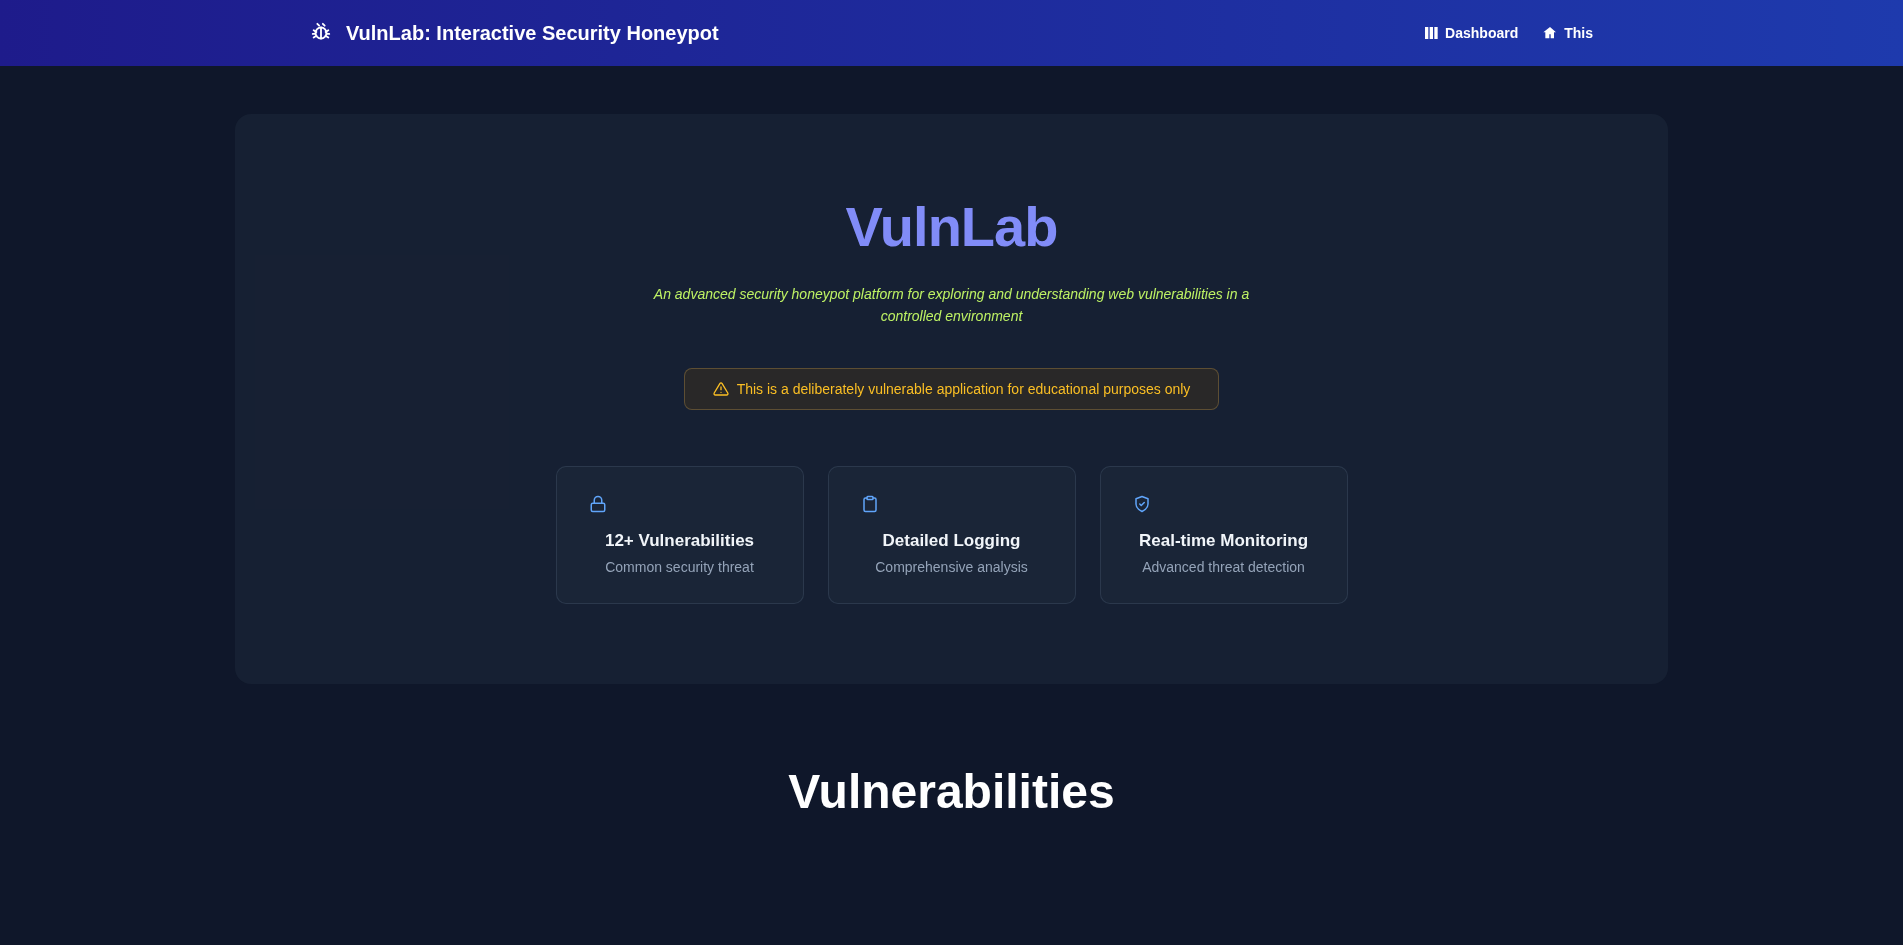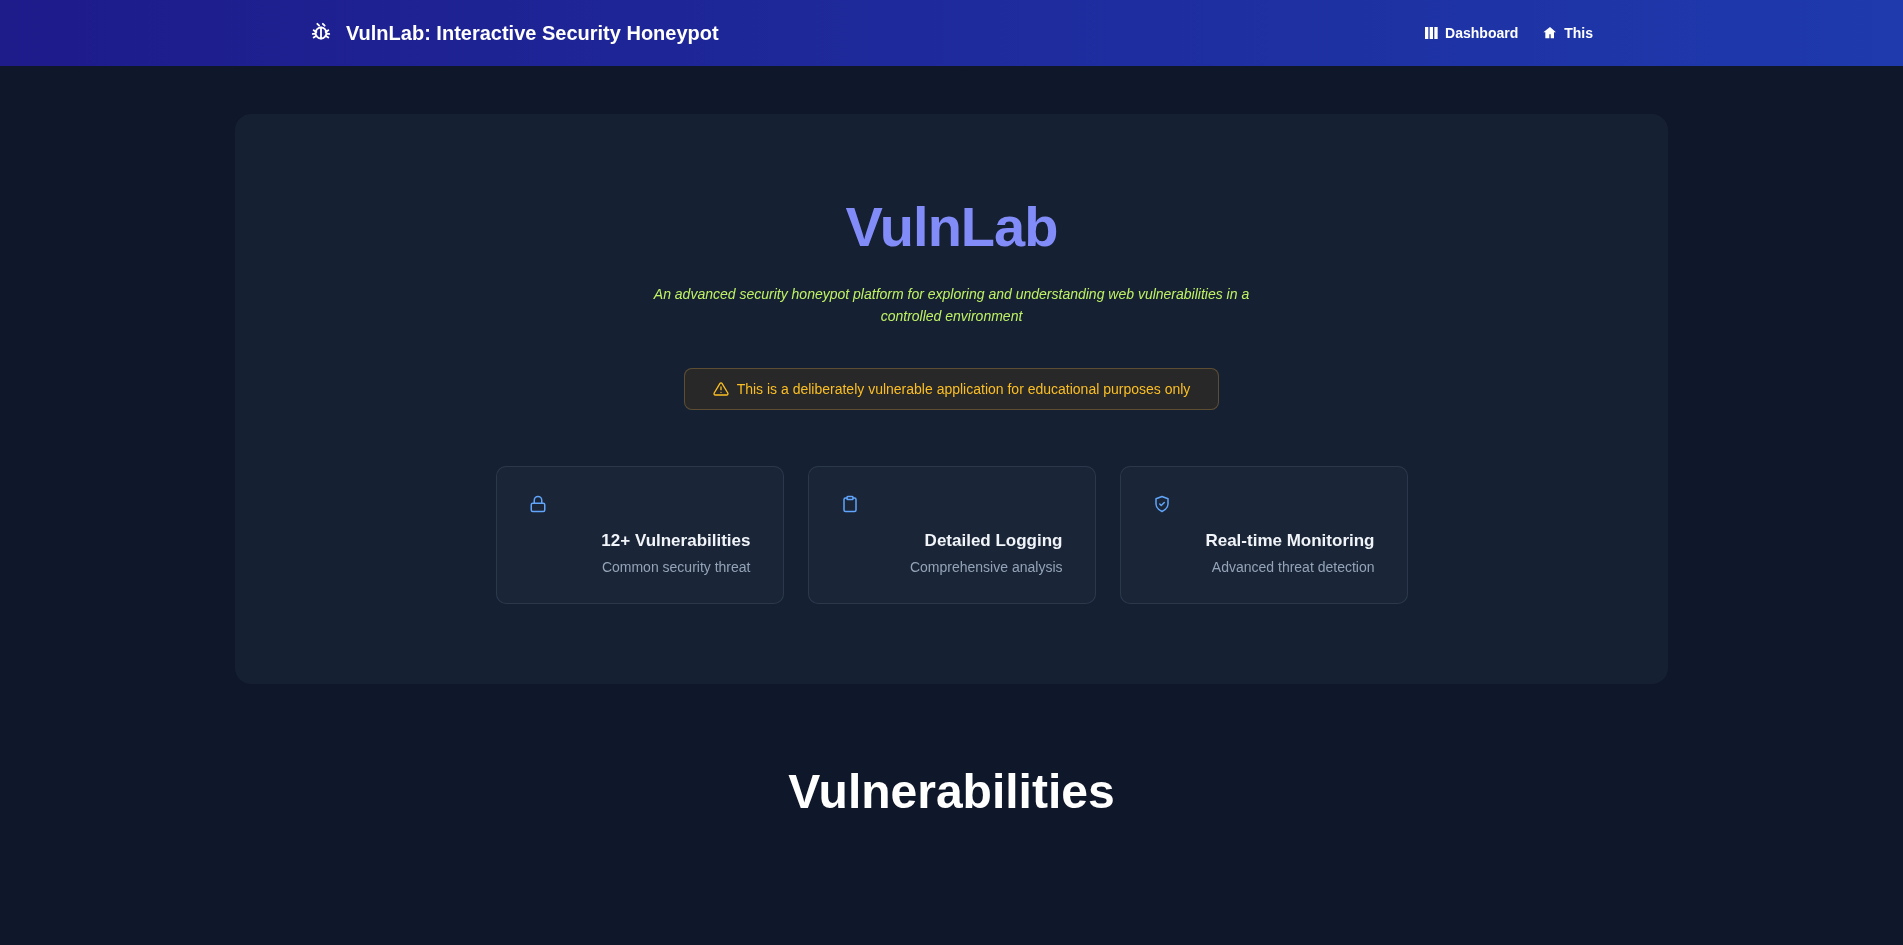--- a/index.html
+++ b/index.html
@@ -99,22 +99,22 @@
       display: flex;
       gap: 24px;
       justify-content: center;
     }
     
     .feature-card {
       background-color: rgba(30, 41, 59, 0.5);
       border: 1px solid rgba(51, 65, 85, 0.7);
       border-radius: 10px;
       padding: 28px 32px;
-      width: 288px;
-      text-align: right;
+      width: 248px;
+      text-align: center;
     }
     
     .feature-icon {
       display: flex;
       justify-content: flex-start;
       margin-bottom: 18px;
       color: #60a5fa;
     }
     
     .feature-title {

